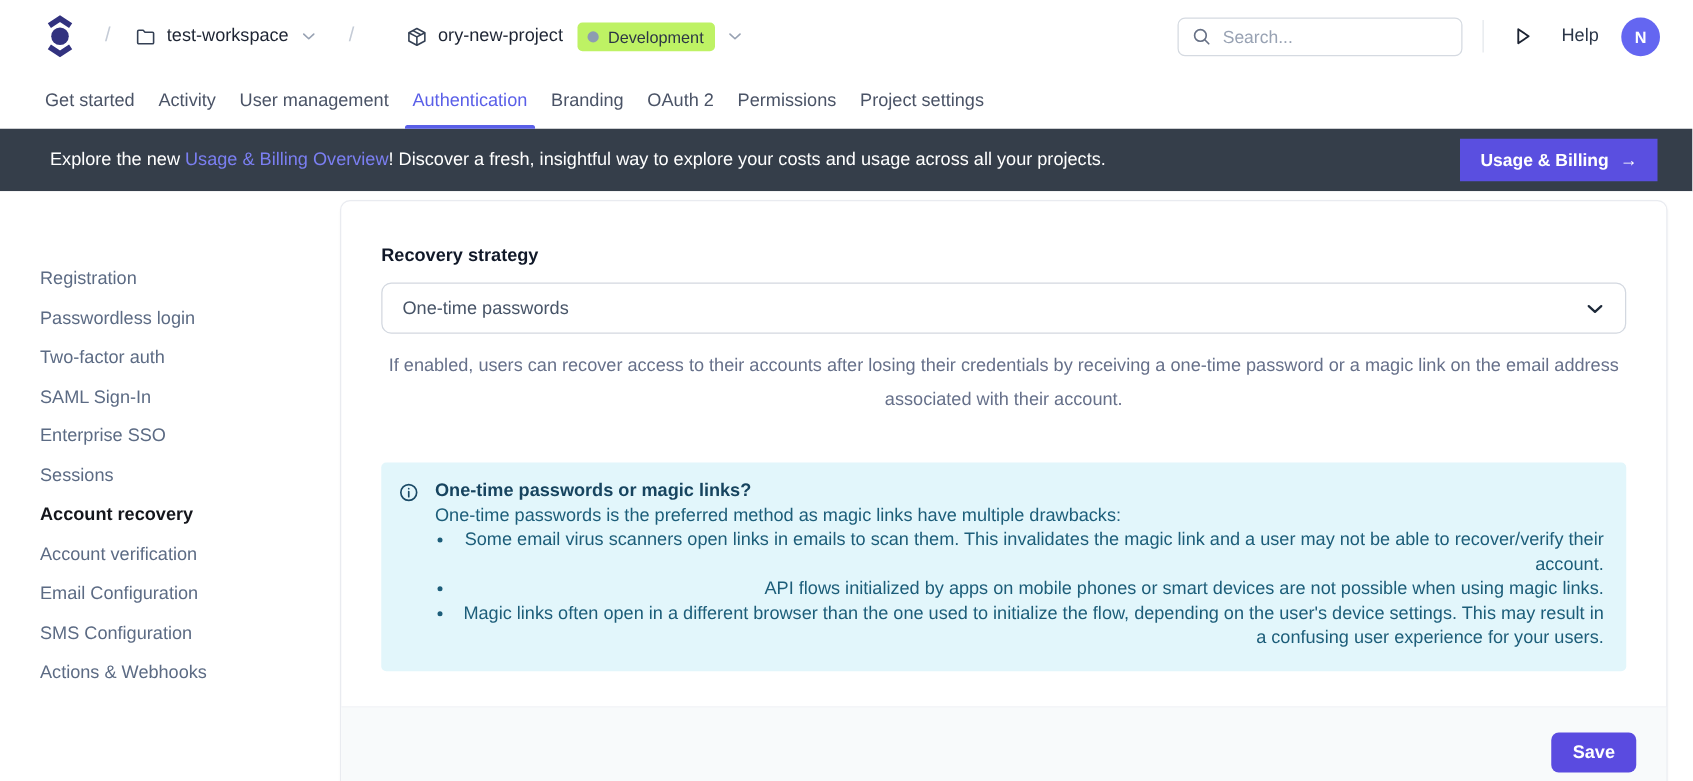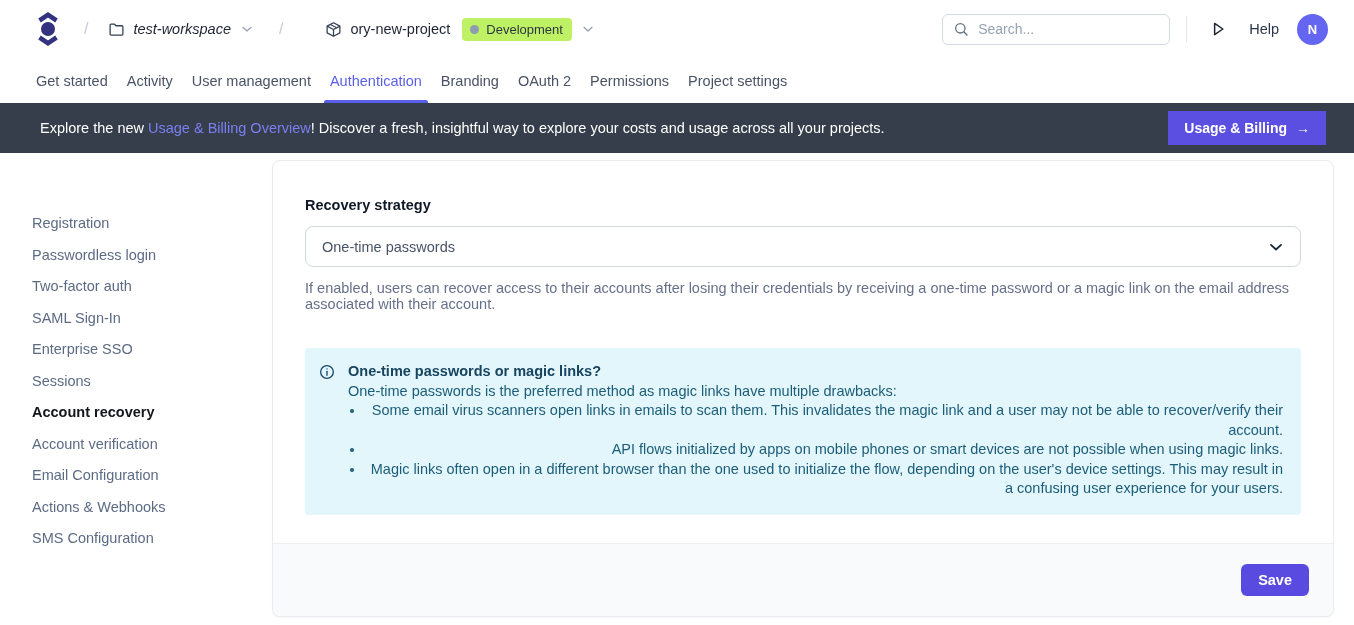--- a/index.html
+++ b/index.html
@@ -17,21 +17,21 @@
     display: flex;
     align-items: center;
     padding: 0 26px 0 34px;
     background: #fff;
   }
   .logo { width: 28px; height: 34px; margin-right: 22px; flex: none; }
   .crumb-sep { color: #c4cbd6; font-size: 16px; margin: 0 20px 0 0; }
   .crumb { display: flex; align-items: center; gap: 8px; cursor: pointer; }
   .crumb-label { color: #1d2433; font-size: 14.5px; }
   .crumb .chev { width: 16px; height: 16px; color: #98a2b3; }
-  .ws-crumb { margin-right: 24px; font-style: italic; }
+  .ws-crumb { margin-right: 24px; }
   .proj-crumb { margin-left: 22px; }
   .icon16 { width: 17px; height: 17px; color: #344054; flex: none; }
   .env-badge {
     display: inline-flex; align-items: center; gap: 7px;
     background: #bef264; color: #2c3645;
     border-radius: 4px; padding: 4px 9px 4px 8px;
     font-size: 13px; margin-left: 4px;
   }
   .env-dot { width: 9px; height: 9px; border-radius: 50%; background: #8d9cb1; }
   .header-right { margin-left: auto; display: flex; align-items: center; }
@@ -105,21 +105,21 @@
     box-shadow: 0 1px 2px rgba(16,24,40,.04);
   }
   .card-body { padding: 36px 32px 0 32px; }
   .field-label { font-weight: bold; color: #101828; margin-bottom: 13px; }
   .select {
     height: 41px; border: 1px solid #d3d8e0; border-radius: 8px;
     display: flex; align-items: center; justify-content: space-between;
     padding: 0 14px 0 16px; color: #475467; cursor: pointer; background: #fff;
   }
   .select .chev { width: 20px; height: 20px; color: #1d2939; }
-  .field-desc { margin-top: 13px; color: #66708a; line-height: 16px; }
+  .field-desc { margin-top: 13px; color: #66708a; line-height: 27px; text-align: center; }
 
   .callout {
     margin-top: 36px; background: #e2f6fb; border-radius: 4px;
     padding: 14px 18px 16px 14px;
     display: flex; gap: 13px; color: #1c5d79; line-height: 19.5px;
   }
   .callout .info-icon { width: 16px; height: 16px; margin-top: 2px; flex: none; color: #1a4a66; }
   .callout-title { font-weight: bold; color: #17445f; }
   .callout ul { margin: 0; padding-left: 17px; text-align: right; }
   .callout li { padding-left: 2px; }
@@ -220,22 +220,22 @@
   <div class="side-nav">
     <div class="side-item">Registration</div>
     <div class="side-item">Passwordless login</div>
     <div class="side-item">Two-factor auth</div>
     <div class="side-item">SAML Sign-In</div>
     <div class="side-item">Enterprise SSO</div>
     <div class="side-item">Sessions</div>
     <div class="side-item active">Account recovery</div>
     <div class="side-item">Account verification</div>
     <div class="side-item">Email Configuration</div>
+    <div class="side-item">SMS Configuration</div>
     <div class="side-item">Actions &amp; Webhooks</div>
-    <div class="side-item">SMS Configuration</div>
   </div>
 
   <div class="card">
     <div class="card-body">
       <div class="field-label">Recovery strategy</div>
 
       <div class="select">
         <span>One-time passwords</span>
         <svg class="chev" viewBox="0 0 24 24" fill="none" stroke="currentColor" stroke-width="2.2" stroke-linecap="round" stroke-linejoin="round">
           <path d="M6 9.5 L12 15 L18 9.5"></path>

